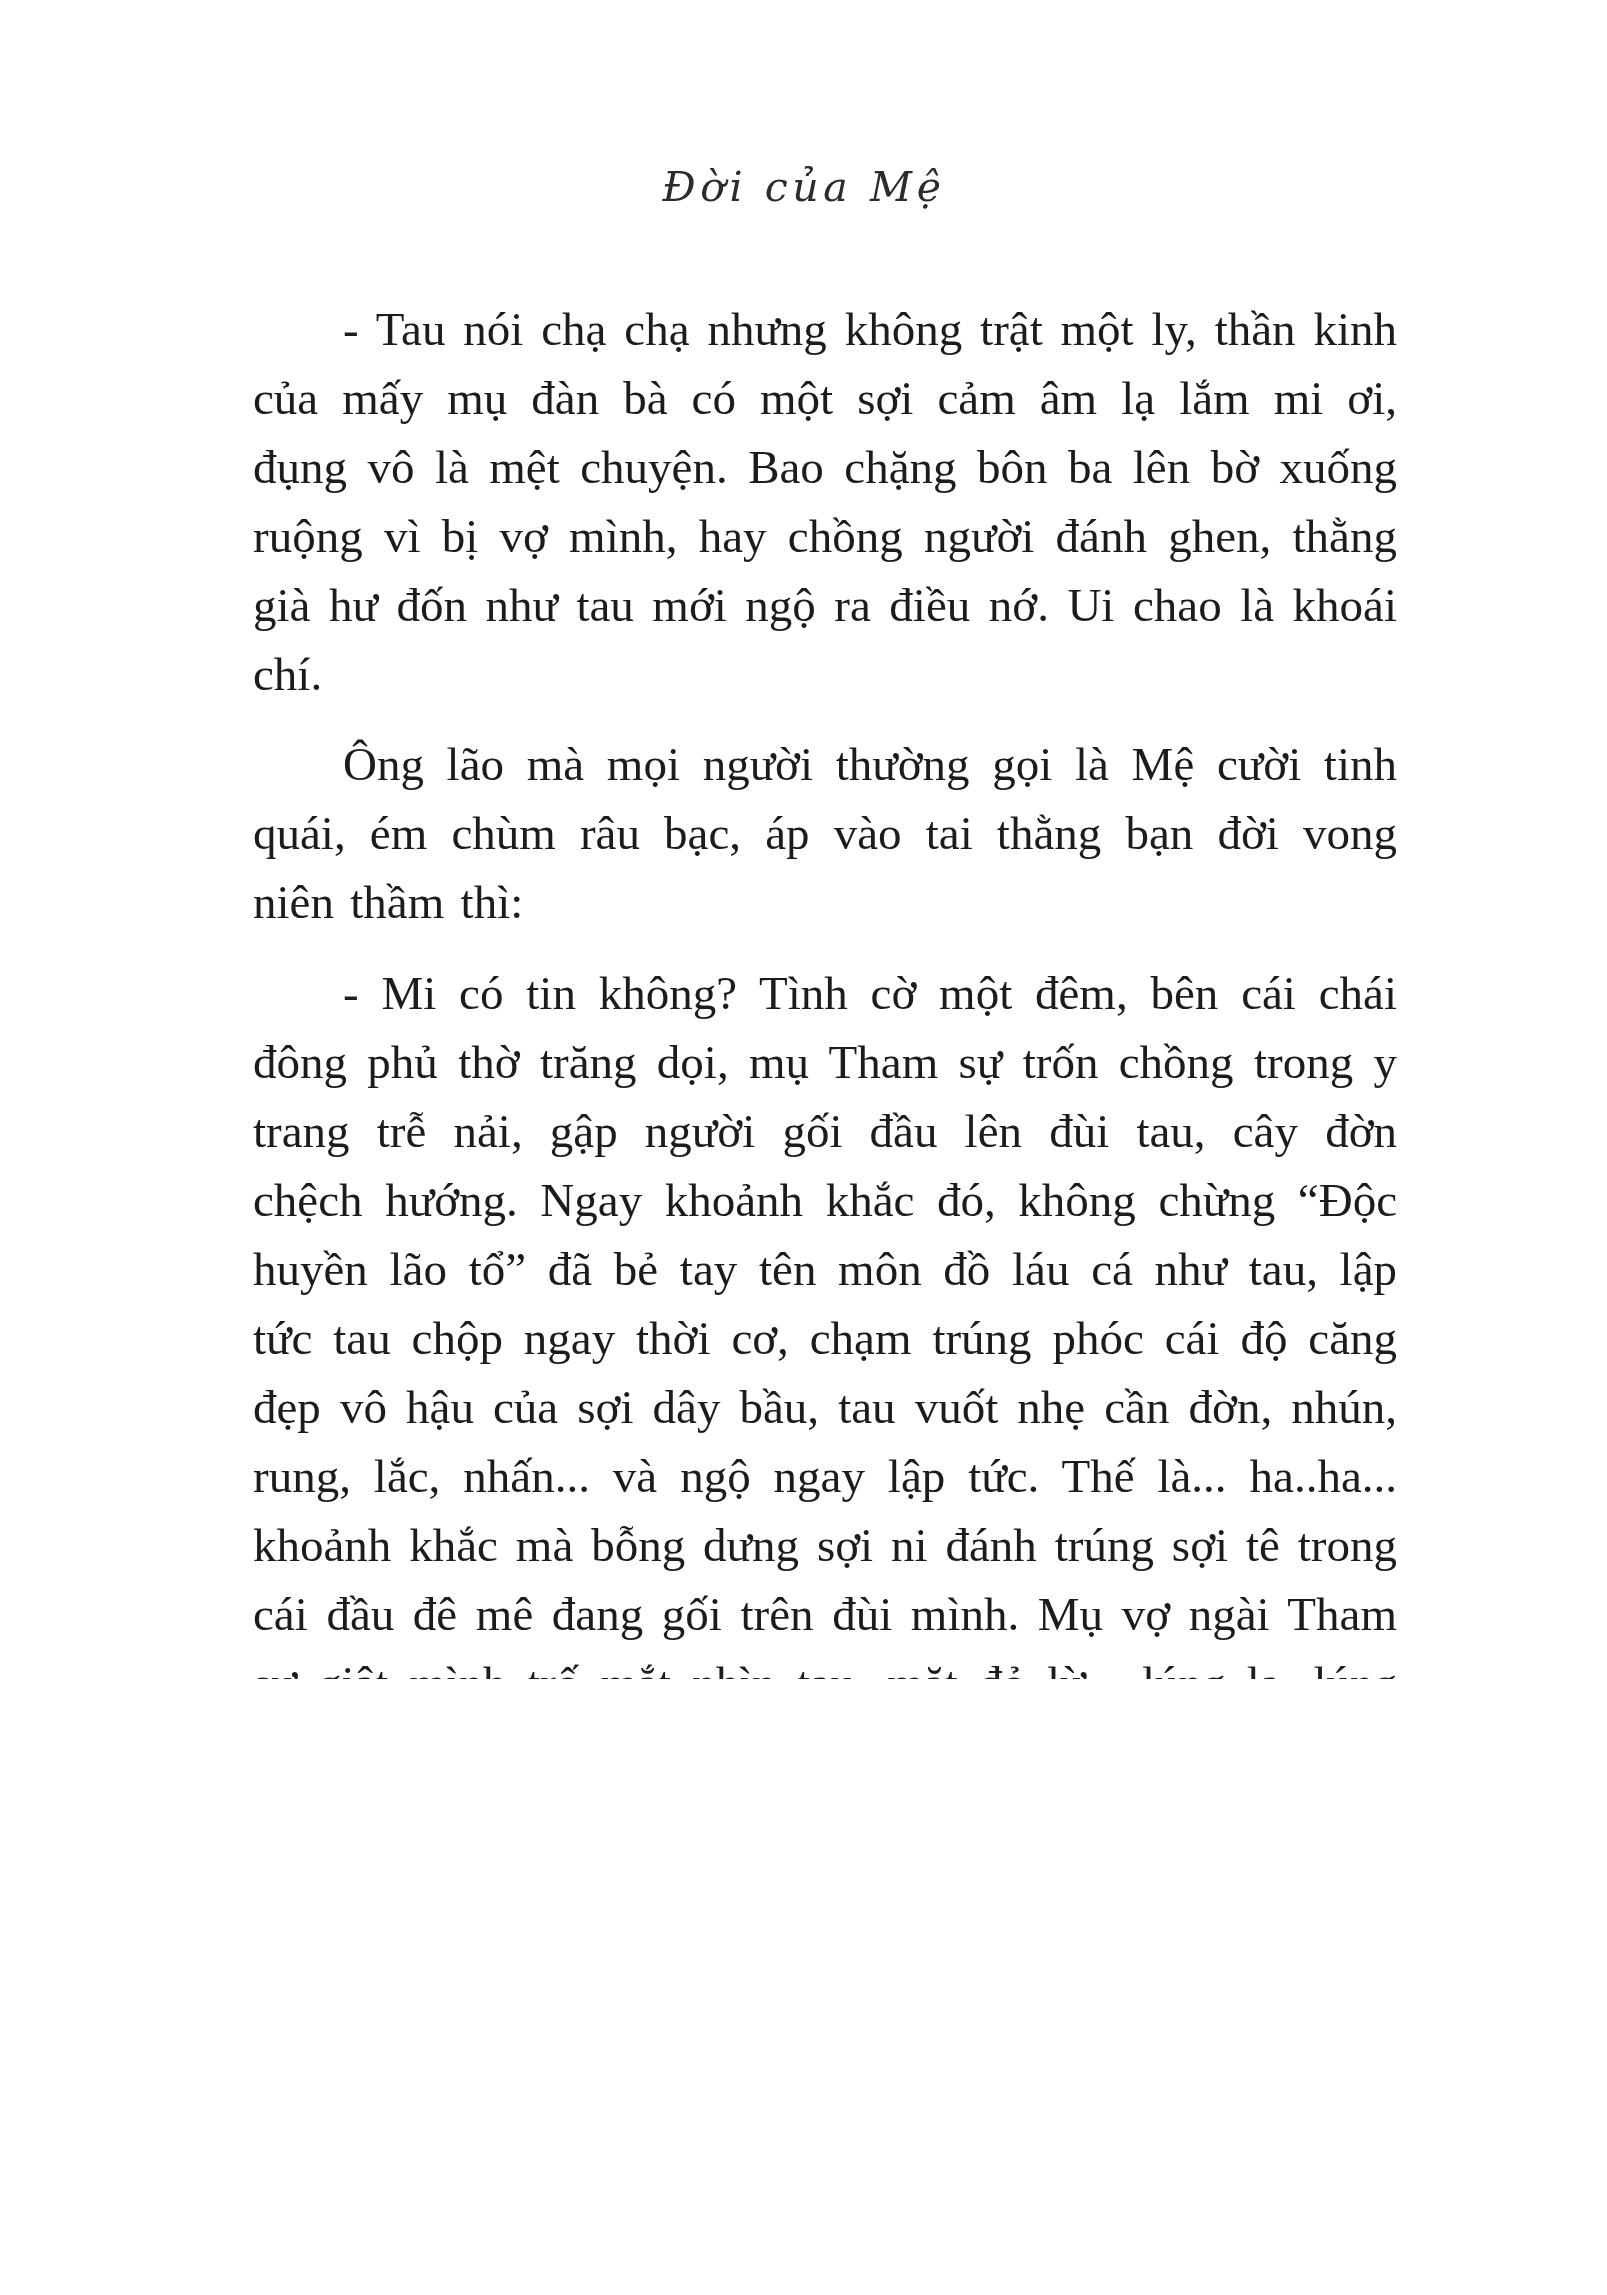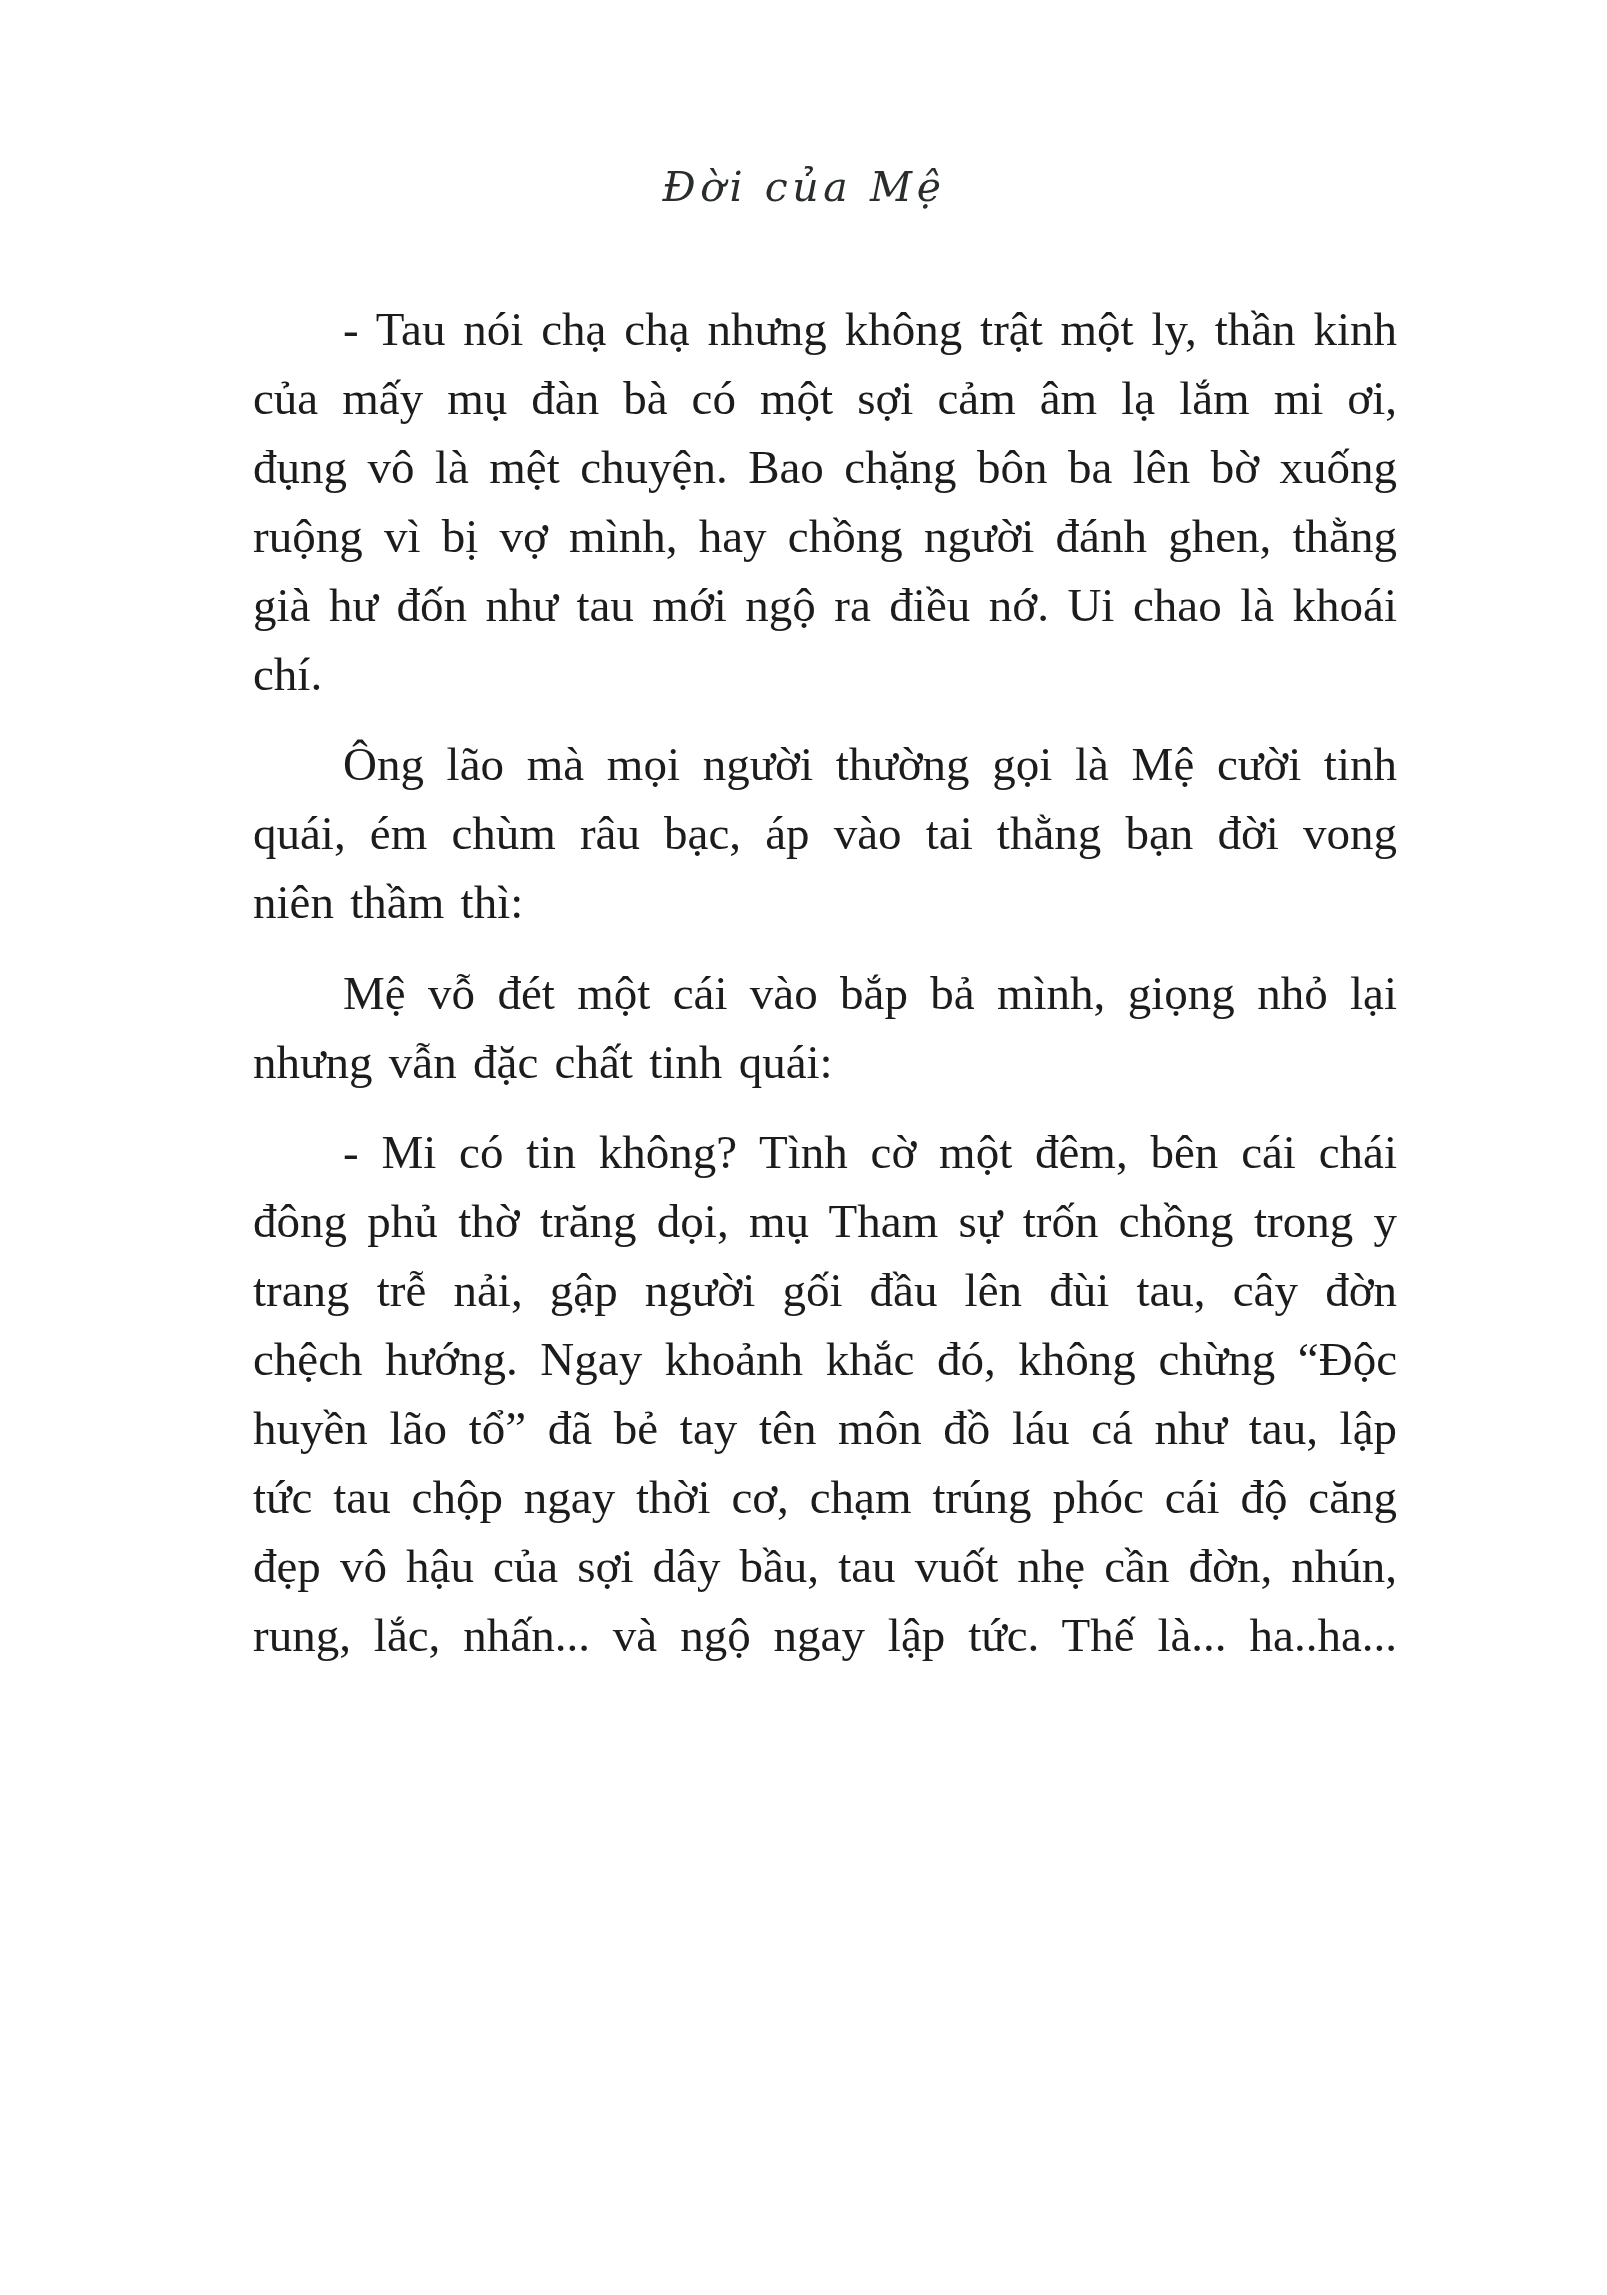--- a/index.html
+++ b/index.html
@@ -60,21 +60,20 @@
 </head>
 <body>
 
 <div class="page">
 
   <div class="running-head">Đời của Mệ</div>
 
   <div class="body-text">
     <p>- Tau nói chạ chạ nhưng không trật một ly, thần kinh của mấy mụ đàn bà có một sợi cảm âm lạ lắm mi ơi, đụng vô là mệt chuyện. Bao chặng bôn ba lên bờ xuống ruộng vì bị vợ mình, hay chồng người đánh ghen, thằng già hư đốn như tau mới ngộ ra điều nớ. Ui chao là khoái chí.</p>
     <p>Ông lão mà mọi người thường gọi là Mệ cười tinh quái, ém chùm râu bạc, áp vào tai thằng bạn đời vong niên thầm thì:</p>
-    <p>Mệ vỗ đét một cái vào bắp bả mình, giọng nhỏ lại nhưng vẫn đặc chất tinh quái:</p>
     <p>- Mi có tin không? Tình cờ một đêm, bên cái chái đông phủ thờ trăng dọi, mụ Tham sự trốn chồng trong y trang trễ nải, gập người gối đầu lên đùi tau, cây đờn chệch hướng. Ngay khoảnh khắc đó, không chừng “Độc huyền lão tổ” đã bẻ tay tên môn đồ láu cá như tau, lập tức tau chộp ngay thời cơ, chạm trúng phóc cái độ căng đẹp vô hậu của sợi dây bầu, tau vuốt nhẹ cần đờn, nhún, rung, lắc, nhấn... và ngộ ngay lập tức. Thế là... ha..ha... khoảnh khắc mà bỗng dưng sợi ni đánh trúng sợi tê trong cái đầu đê mê đang gối trên đùi mình. Mụ vợ ngài Tham sự giật mình trố mắt nhìn tau, mặt đỏ lừ... lúng la, lúng liếng... Tau chẳng biết khi nớ mụ đang cảm thấy điều gì... nhưng tau thì khoái quíu luôn mi nà!</p>
   </div>
 
   <svg class="footer-decoration" viewBox="0 0 120 150" xmlns="http://www.w3.org/2000/svg">
     <g stroke="#b7bbbb" stroke-width="2.2" fill="none" stroke-linecap="round">
 
       <path d="M30,140 C38,112 43,86 40,58"></path>
       <path d="M45,141 C48,106 55,80 52,48"></path>
       <path d="M60,142 C60,112 63,88 60,60"></path>
       <path d="M75,140 C72,108 68,92 73,55"></path>

